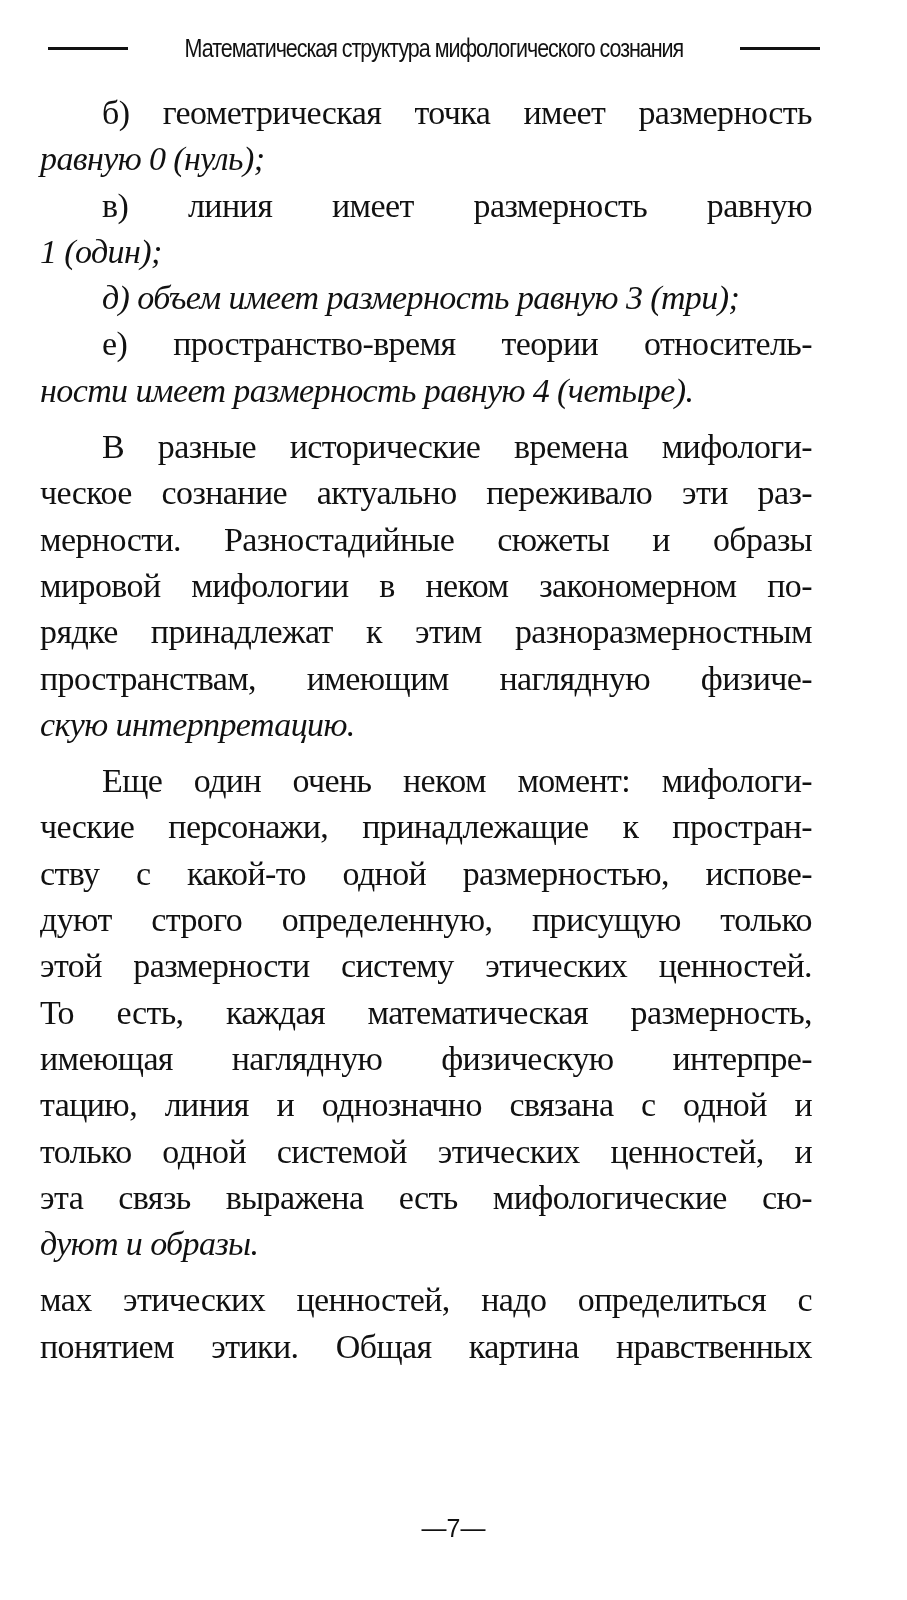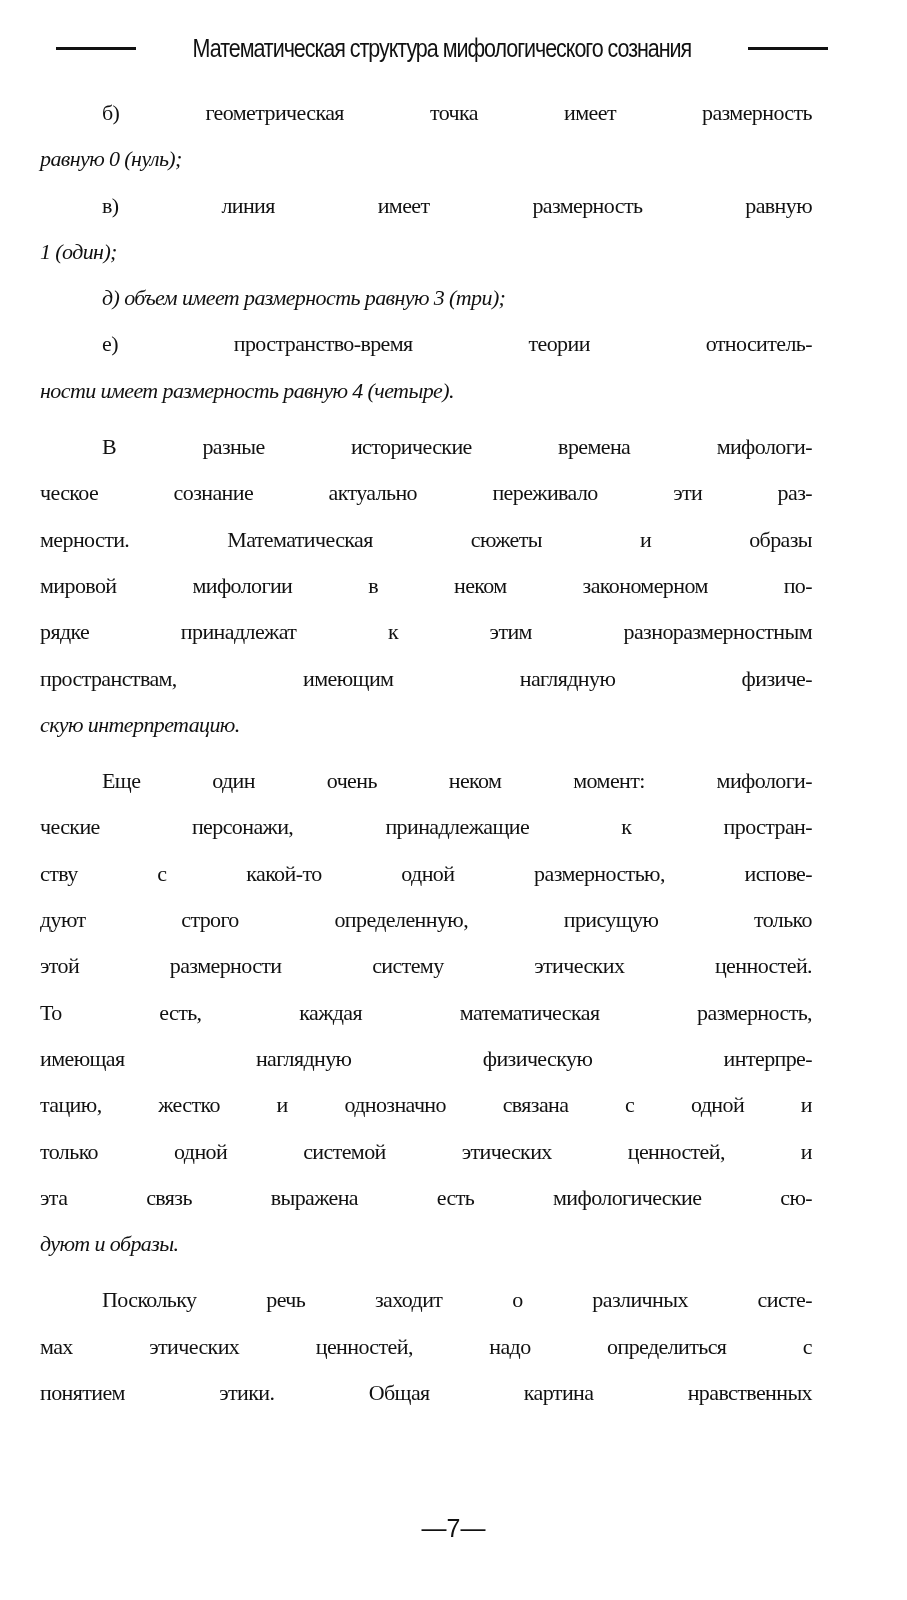--- a/index.html
+++ b/index.html
@@ -11,21 +11,21 @@
       width: 907px;
       height: 1600px;
       position: relative;
       overflow: hidden;
       color: #111111;
       font-family: "Liberation Serif", "DejaVu Serif", serif;
     }
     .running-head {
       position: absolute;
       top: 30px;
-      left: 56px;
+      left: 48px;
       width: 772px;
       height: 36px;
       display: flex;
       align-items: center;
       justify-content: space-between;
     }
     .rule {
       height: 3px;
       background: #111111;
       width: 80px;
@@ -38,21 +38,21 @@
       transform: scaleX(0.86);
       white-space: nowrap;
       flex: 0 0 auto;
       color: #111111;
     }
     .text {
       position: absolute;
       top: 90px;
       left: 40px;
       width: 772px;
-      font-size: 22px;
+      font-size: 34px;
       line-height: 46.3px;
     }
     .line {
       display: block;
       height: 46.3px;
       white-space: nowrap;
       text-align: justify;
       text-align-last: justify;
       letter-spacing: -0.6px;
     }
@@ -99,45 +99,44 @@
   <div>
     <span class="line indent">е)  пространство-время  теории  относитель-</span>
     <span class="line last">ности имеет размерность равную 4 (четыре).</span>
   </div>
 
   <div class="para-gap"></div>
 
   <div>
     <span class="line indent">В разные исторические времена мифологи-</span>
     <span class="line">ческое сознание актуально переживало эти раз-</span>
-    <span class="line">мерности. Математическая сюжеты и образы</span>
+    <span class="line">мерности. Разностадийные сюжеты и образы</span>
     <span class="line">мировой мифологии в неком закономерном по-</span>
     <span class="line">рядке принадлежат к этим разноразмерностным</span>
     <span class="line">пространствам, имеющим наглядную физиче-</span>
     <span class="line last">скую интерпретацию.</span>
   </div>
 
   <div class="para-gap"></div>
 
   <div>
     <span class="line indent">Еще один очень неком момент: мифологи-</span>
     <span class="line">ческие персонажи, принадлежащие к простран-</span>
     <span class="line">ству с какой-то одной размерностью, испове-</span>
     <span class="line">дуют строго определенную, присущую только</span>
     <span class="line">этой размерности систему этических ценностей.</span>
     <span class="line">То есть, каждая математическая размерность,</span>
     <span class="line">имеющая наглядную физическую интерпре-</span>
-    <span class="line">тацию, жестко и однозначно связана с одной и</span>
+    <span class="line">тацию, линия и однозначно связана с одной и</span>
     <span class="line">только одной системой этических ценностей, и</span>
     <span class="line">эта связь выражена есть мифологические сю-</span>
     <span class="line last">дуют и образы.</span>
   </div>
 
   <div class="para-gap"></div>
 
   <div>
-    <span class="line indent">Поскольку речь заходит о различных систе-</span>
     <span class="line">мах этических ценностей, надо определиться с</span>
     <span class="line">понятием этики. Общая картина нравственных</span>
   </div>
 </main>
 
 <footer class="folio">—7—</footer>
 
 </body></html>

